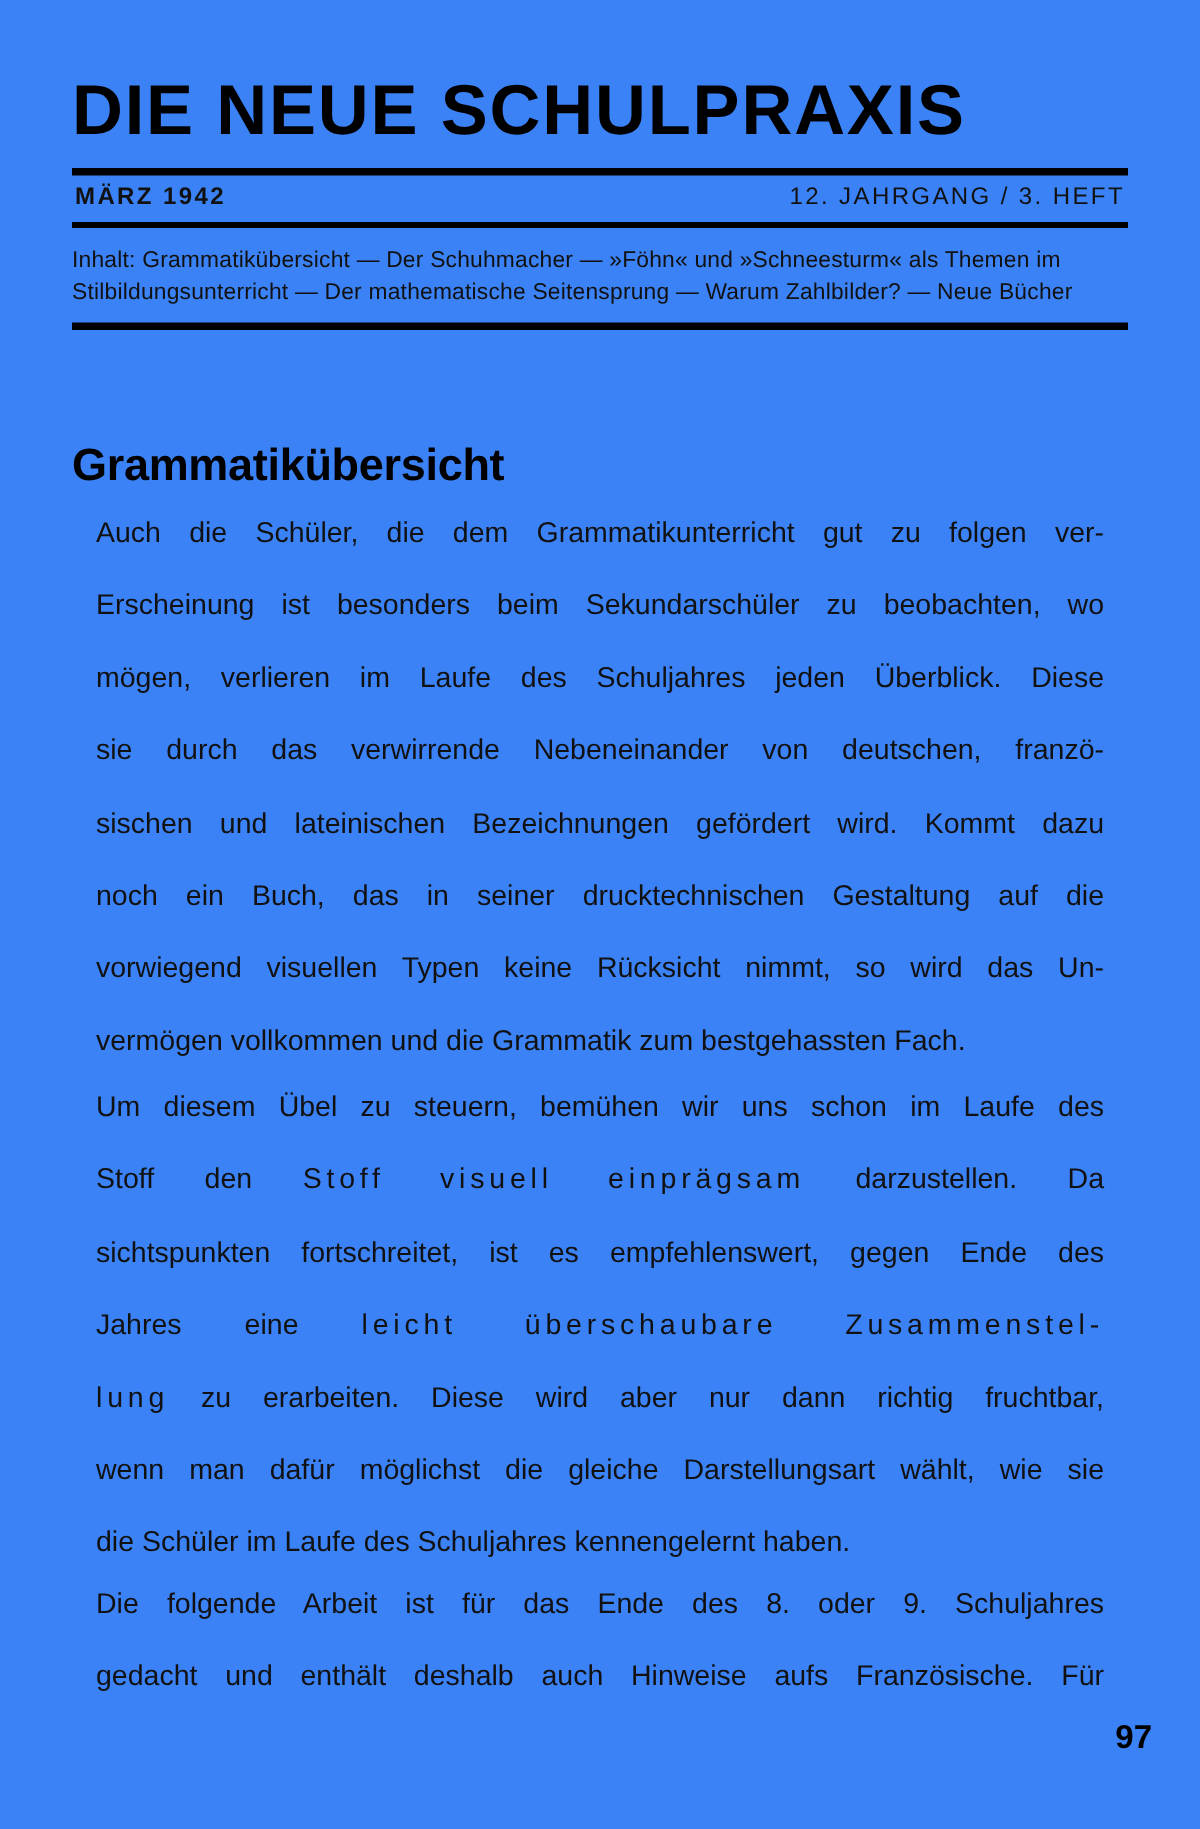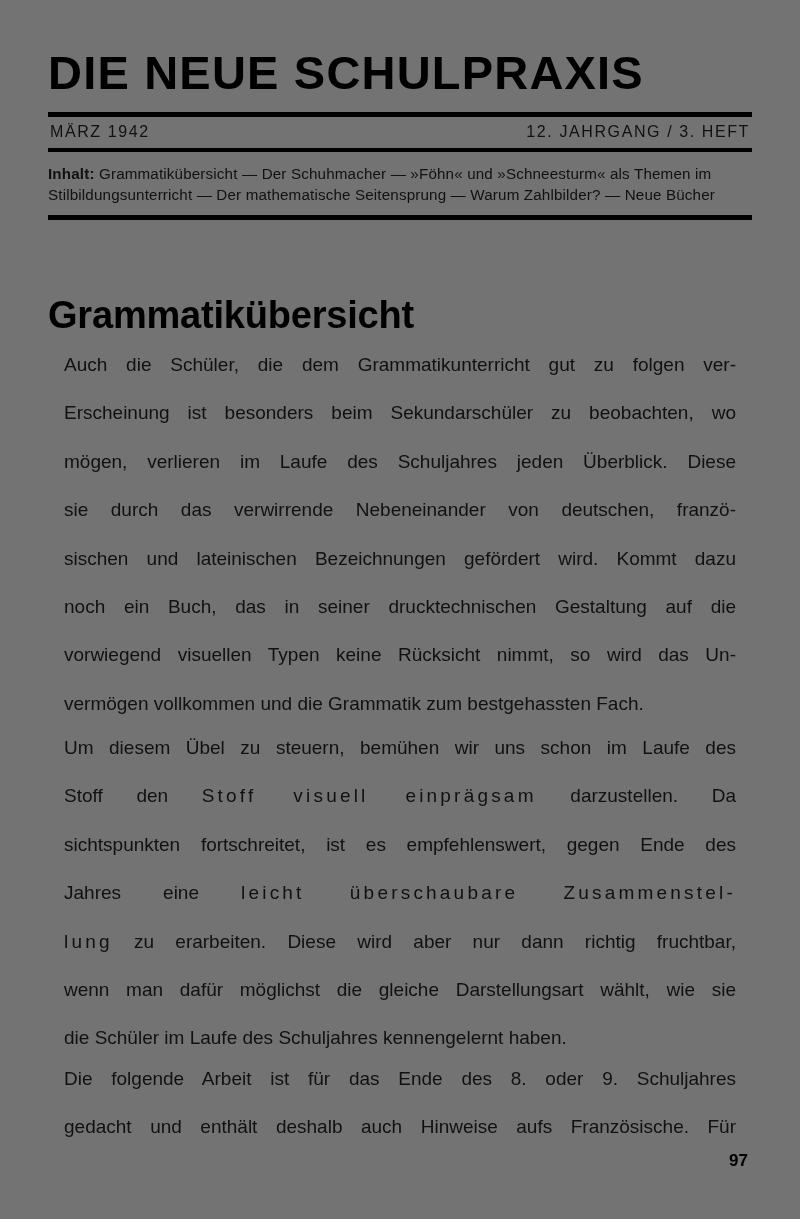--- a/index.html
+++ b/index.html
@@ -10,21 +10,21 @@
   }
   body {
     font-family: "Liberation Sans", sans-serif;
     color: #0d0d0d;
   }
   .page {
     position: relative;
     width: 800px;
     height: 1219px;
     margin: 0 auto;
-    background: #737373;
+    background: #3b82f6;
     box-sizing: border-box;
     padding: 0 48px;
     overflow: hidden;
   }
 
   
   .masthead {
     padding-top: 48px;
   }
   .masthead-title {
@@ -53,45 +53,45 @@
   }
   .issue-line {
     display: flex;
     justify-content: space-between;
     align-items: baseline;
     font-size: 16px;
     letter-spacing: 1.6px;
     padding: 6px 2px 7px 2px;
     color: #111;
   }
-  .issue-date { white-space: nowrap; }
+  .issue-date { white-space: nowrap; font-weight: bold; }
   .issue-number { white-space: nowrap; }
 
   
   .contents {
     margin-top: 11px;
     font-size: 15.2px;
     line-height: 1.42;
     letter-spacing: 0.15px;
     color: #111;
     text-align: left;
   }
   .contents-label {
-    font-weight: bold;
+    font-weight: normal;
   }
   .contents-rule {
     margin-top: 9px;
   }
 
   
   .article {
     margin-top: 74px;
   }
   .article-title {
-    font-size: 38px;
+    font-size: 30px;
     font-weight: bold;
     letter-spacing: -0.2px;
     margin: 0 0 4px 0;
     color: #000;
   }
   .byline {
     font-size: 18.5px;
     line-height: 1.26;
     letter-spacing: 0.5px;
     color: #111;
@@ -127,23 +127,23 @@
   .ln.last::after {
     display: none;
   }
   .sp {
     letter-spacing: 3.2px;
   }
 
   
   .page-number {
     position: absolute;
-    right: 52px;
+    right: 32px;
     bottom: 48px;
-    font-size: 17px;
+    font-size: 22px;
     font-weight: bold;
     color: #000;
   }
 </style>
 </head>
 <body>
 
 <div class="page">
 
   <div class="masthead">

